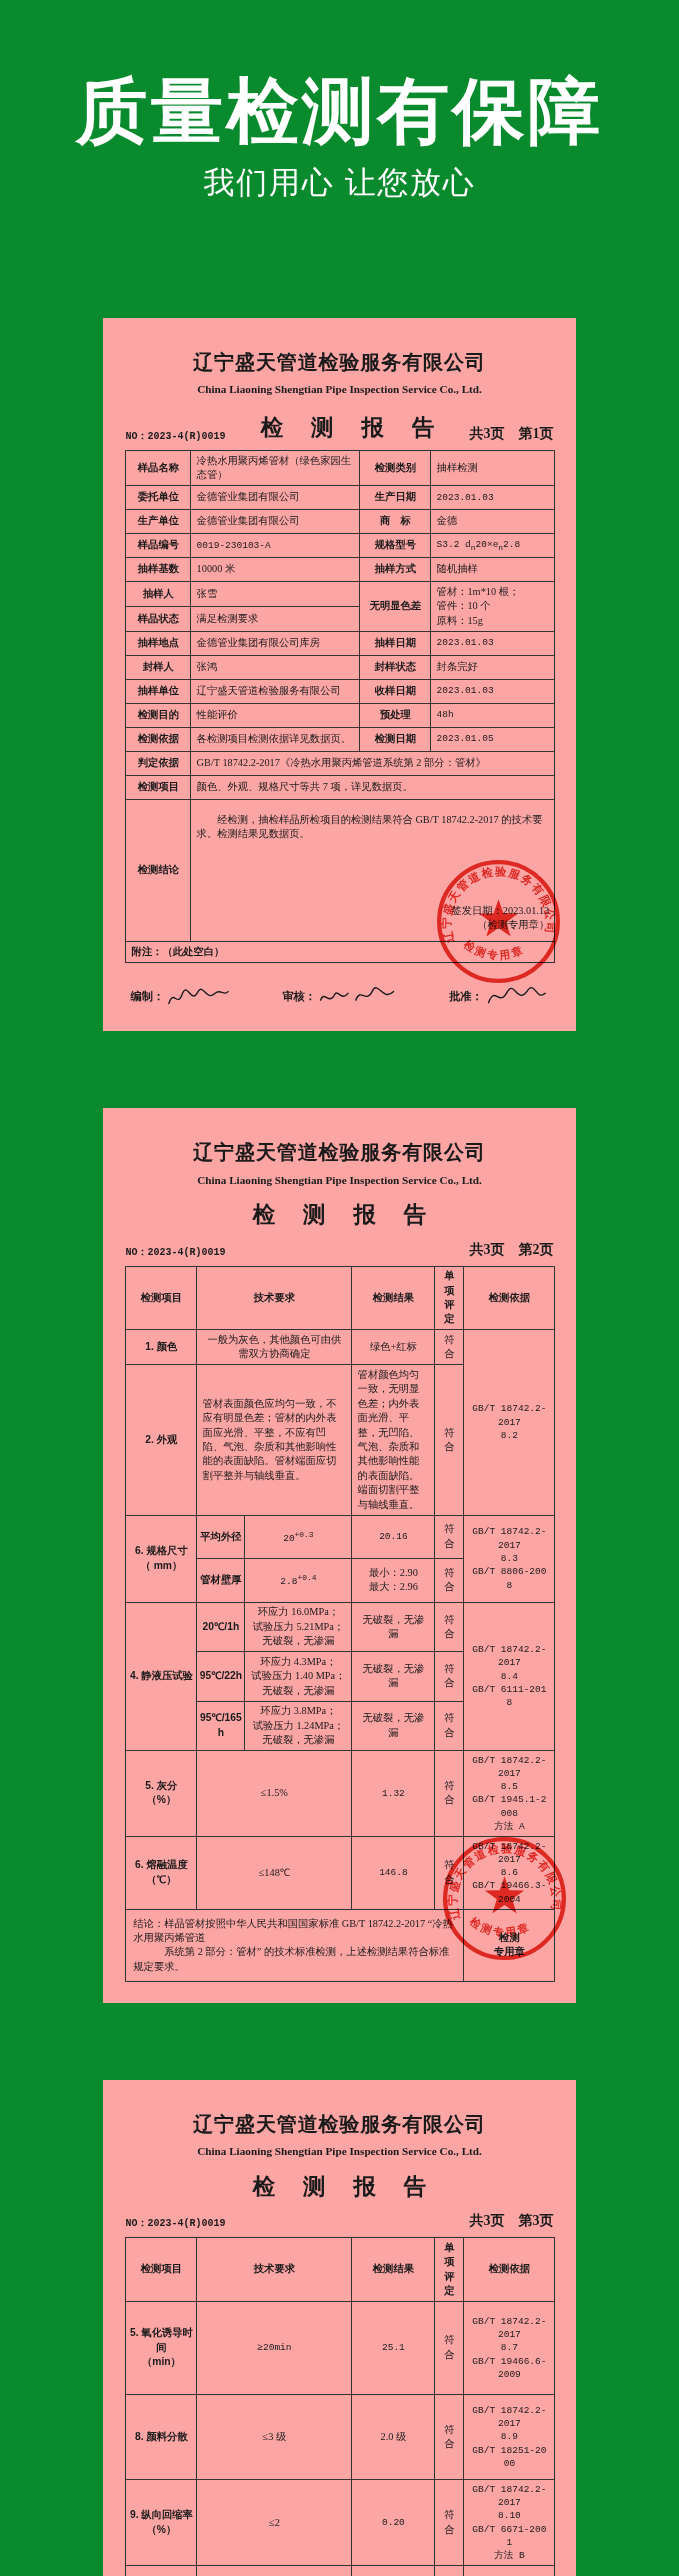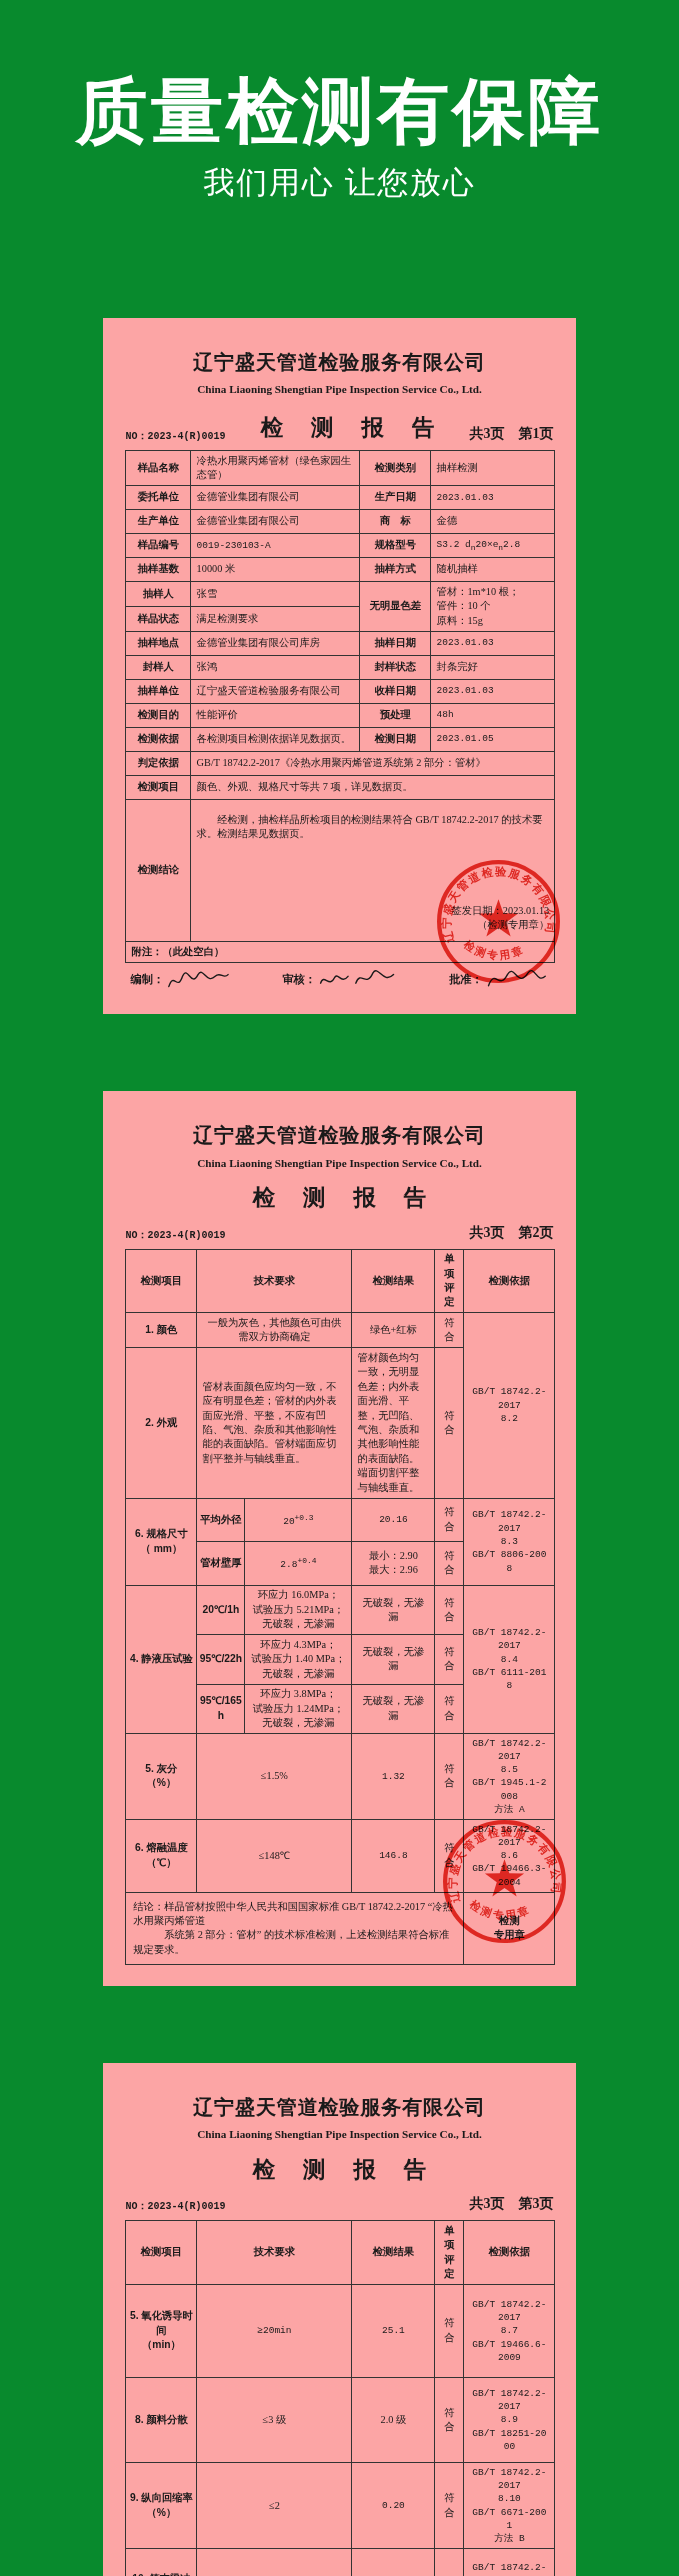--- a/index.html
+++ b/index.html
@@ -48,21 +48,21 @@
   .num{ font-family:"Liberation Mono",monospace; font-size:9.5px; }
   .basis{ text-align:center; font-family:"Liberation Mono",monospace; font-size:9.5px; white-space:pre-line; }
   .tall td{ height:34px; }
   .concl-cell{ position:relative; height:126px; vertical-align:top; padding-top:13px; }
   .concl-text{ text-indent:2em; margin:0; }
   .issue{ position:absolute; right:5.2px; bottom:8.6px; text-align:right; font-size:10.3px; white-space:pre-line;margin-top:28px; }
   .note-cell{ font-weight:bold; font-family:Liberation Serif, serif; }
   .footer-concl{ text-align:left; white-space:pre-line; padding:6.9px 6.9px; height:48px; }
   .sealcell{ text-align:center; white-space:pre-line; position:relative; font-weight:bold; }
   
-  .sign-row{ display:flex; justify-content:space-between; align-items:center; margin-top:3px; padding:0 5.2px; }
+  .sign-row{ display:flex; justify-content:space-between; align-items:center; margin-top:20px; padding:0 5.2px; }
   .sign-item{ display:flex; align-items:center; font-size:11.2px; font-weight:bold; }
   .sign-item svg{ margin-left:1.7px; }
   
   .seal{ position:absolute; width:129px; height:129px; opacity:.88; mix-blend-mode:multiply; pointer-events:none; z-index:5; }
   .seal-p1{ right:-8.6px; bottom:-45px; }
   .seal-p2{ left:-24px; top:-76px; }
 </style>
 </head>
 <body>
 

